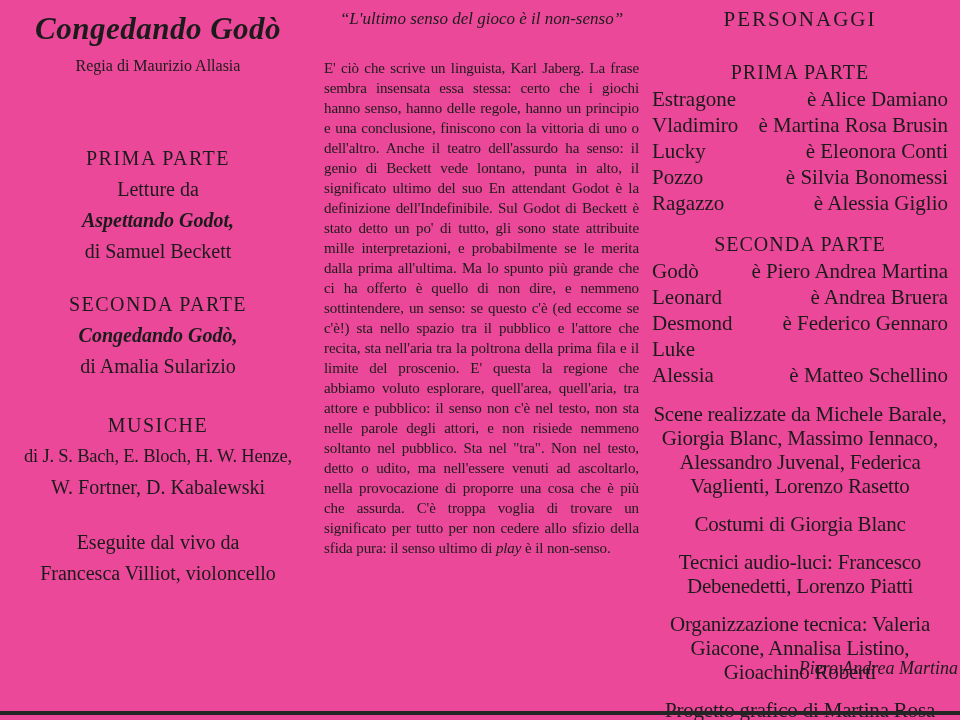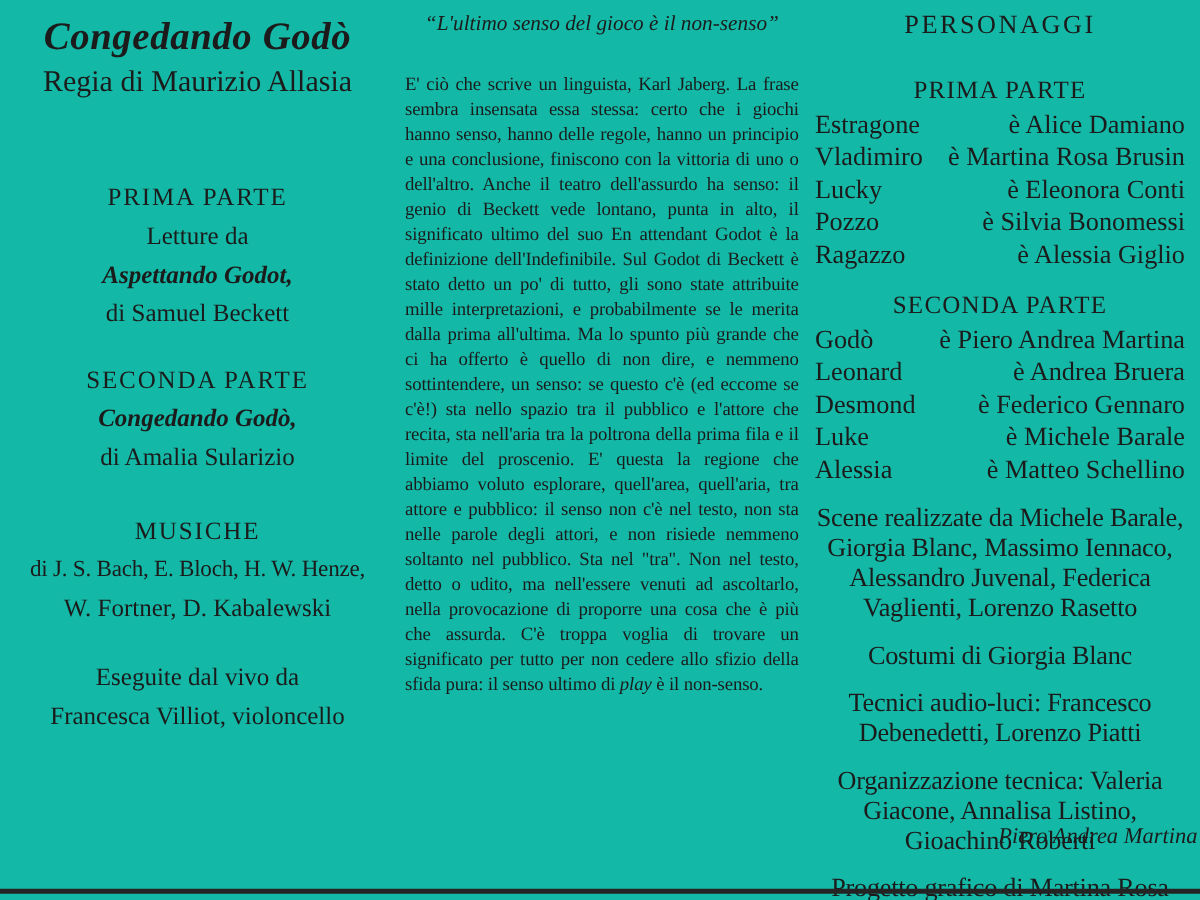--- a/index.html
+++ b/index.html
@@ -2,26 +2,26 @@
 <html><head>
 <meta charset="utf-8">
 <style>
   * { margin:0; padding:0; box-sizing:border-box; }
   html,body { width:960px; height:720px; }
   body {
     position:relative; overflow:hidden; background:#ffffff;
     color:#1b1b1b;
     font-family:"Liberation Serif","DejaVu Serif",serif;
   }
-  .page { position:absolute; inset:0; background:#14b8a6; }
+  .page { position:absolute; inset:0; background:#ec4899; }
 
   
   .col-left { position:absolute; left:8px; top:10px; width:300px; text-align:center; }
   .main-title { font-size:31px; font-weight:bold; font-style:italic; line-height:38px; letter-spacing:0.5px; }
-  .subtitle { font-size:24px; line-height:26px; margin-top:5px; }
+  .subtitle { font-size:16px; line-height:26px; margin-top:5px; }
   .lgroup { }
   .lg1 { margin-top:64px; }
   .lg2 { margin-top:22px; }
   .lg3 { margin-top:28px; }
   .lg4 { margin-top:24px; }
   .lheading { font-size:20px; letter-spacing:1.5px; line-height:31px; }
   .lline { font-size:20px; line-height:31px; }
   .lline-tight { font-size:18.5px; line-height:31px; letter-spacing:-0.2px; white-space:nowrap; }
   .work { font-weight:bold; font-style:italic; }
 
@@ -127,21 +127,20 @@
         <div class="cast-row">
         <span class="cast-role">Leonard</span>
         <span class="cast-actor">è Andrea Bruera</span>
       </div>
         <div class="cast-row">
         <span class="cast-role">Desmond</span>
         <span class="cast-actor">è Federico Gennaro</span>
       </div>
         <div class="cast-row">
         <span class="cast-role">Luke</span>
-        <span class="cast-actor">è Michele Barale</span>
       </div>
         <div class="cast-row">
         <span class="cast-role">Alessia</span>
         <span class="cast-actor">è Matteo Schellino</span>
       </div>
       </div>
 
     <div class="credits">
         <div class="credit-block">Scene realizzate da Michele Barale, Giorgia Blanc, Massimo Iennaco, Alessandro Juvenal, Federica Vaglienti, Lorenzo Rasetto</div>
         <div class="credit-block">Costumi di Giorgia Blanc</div>

